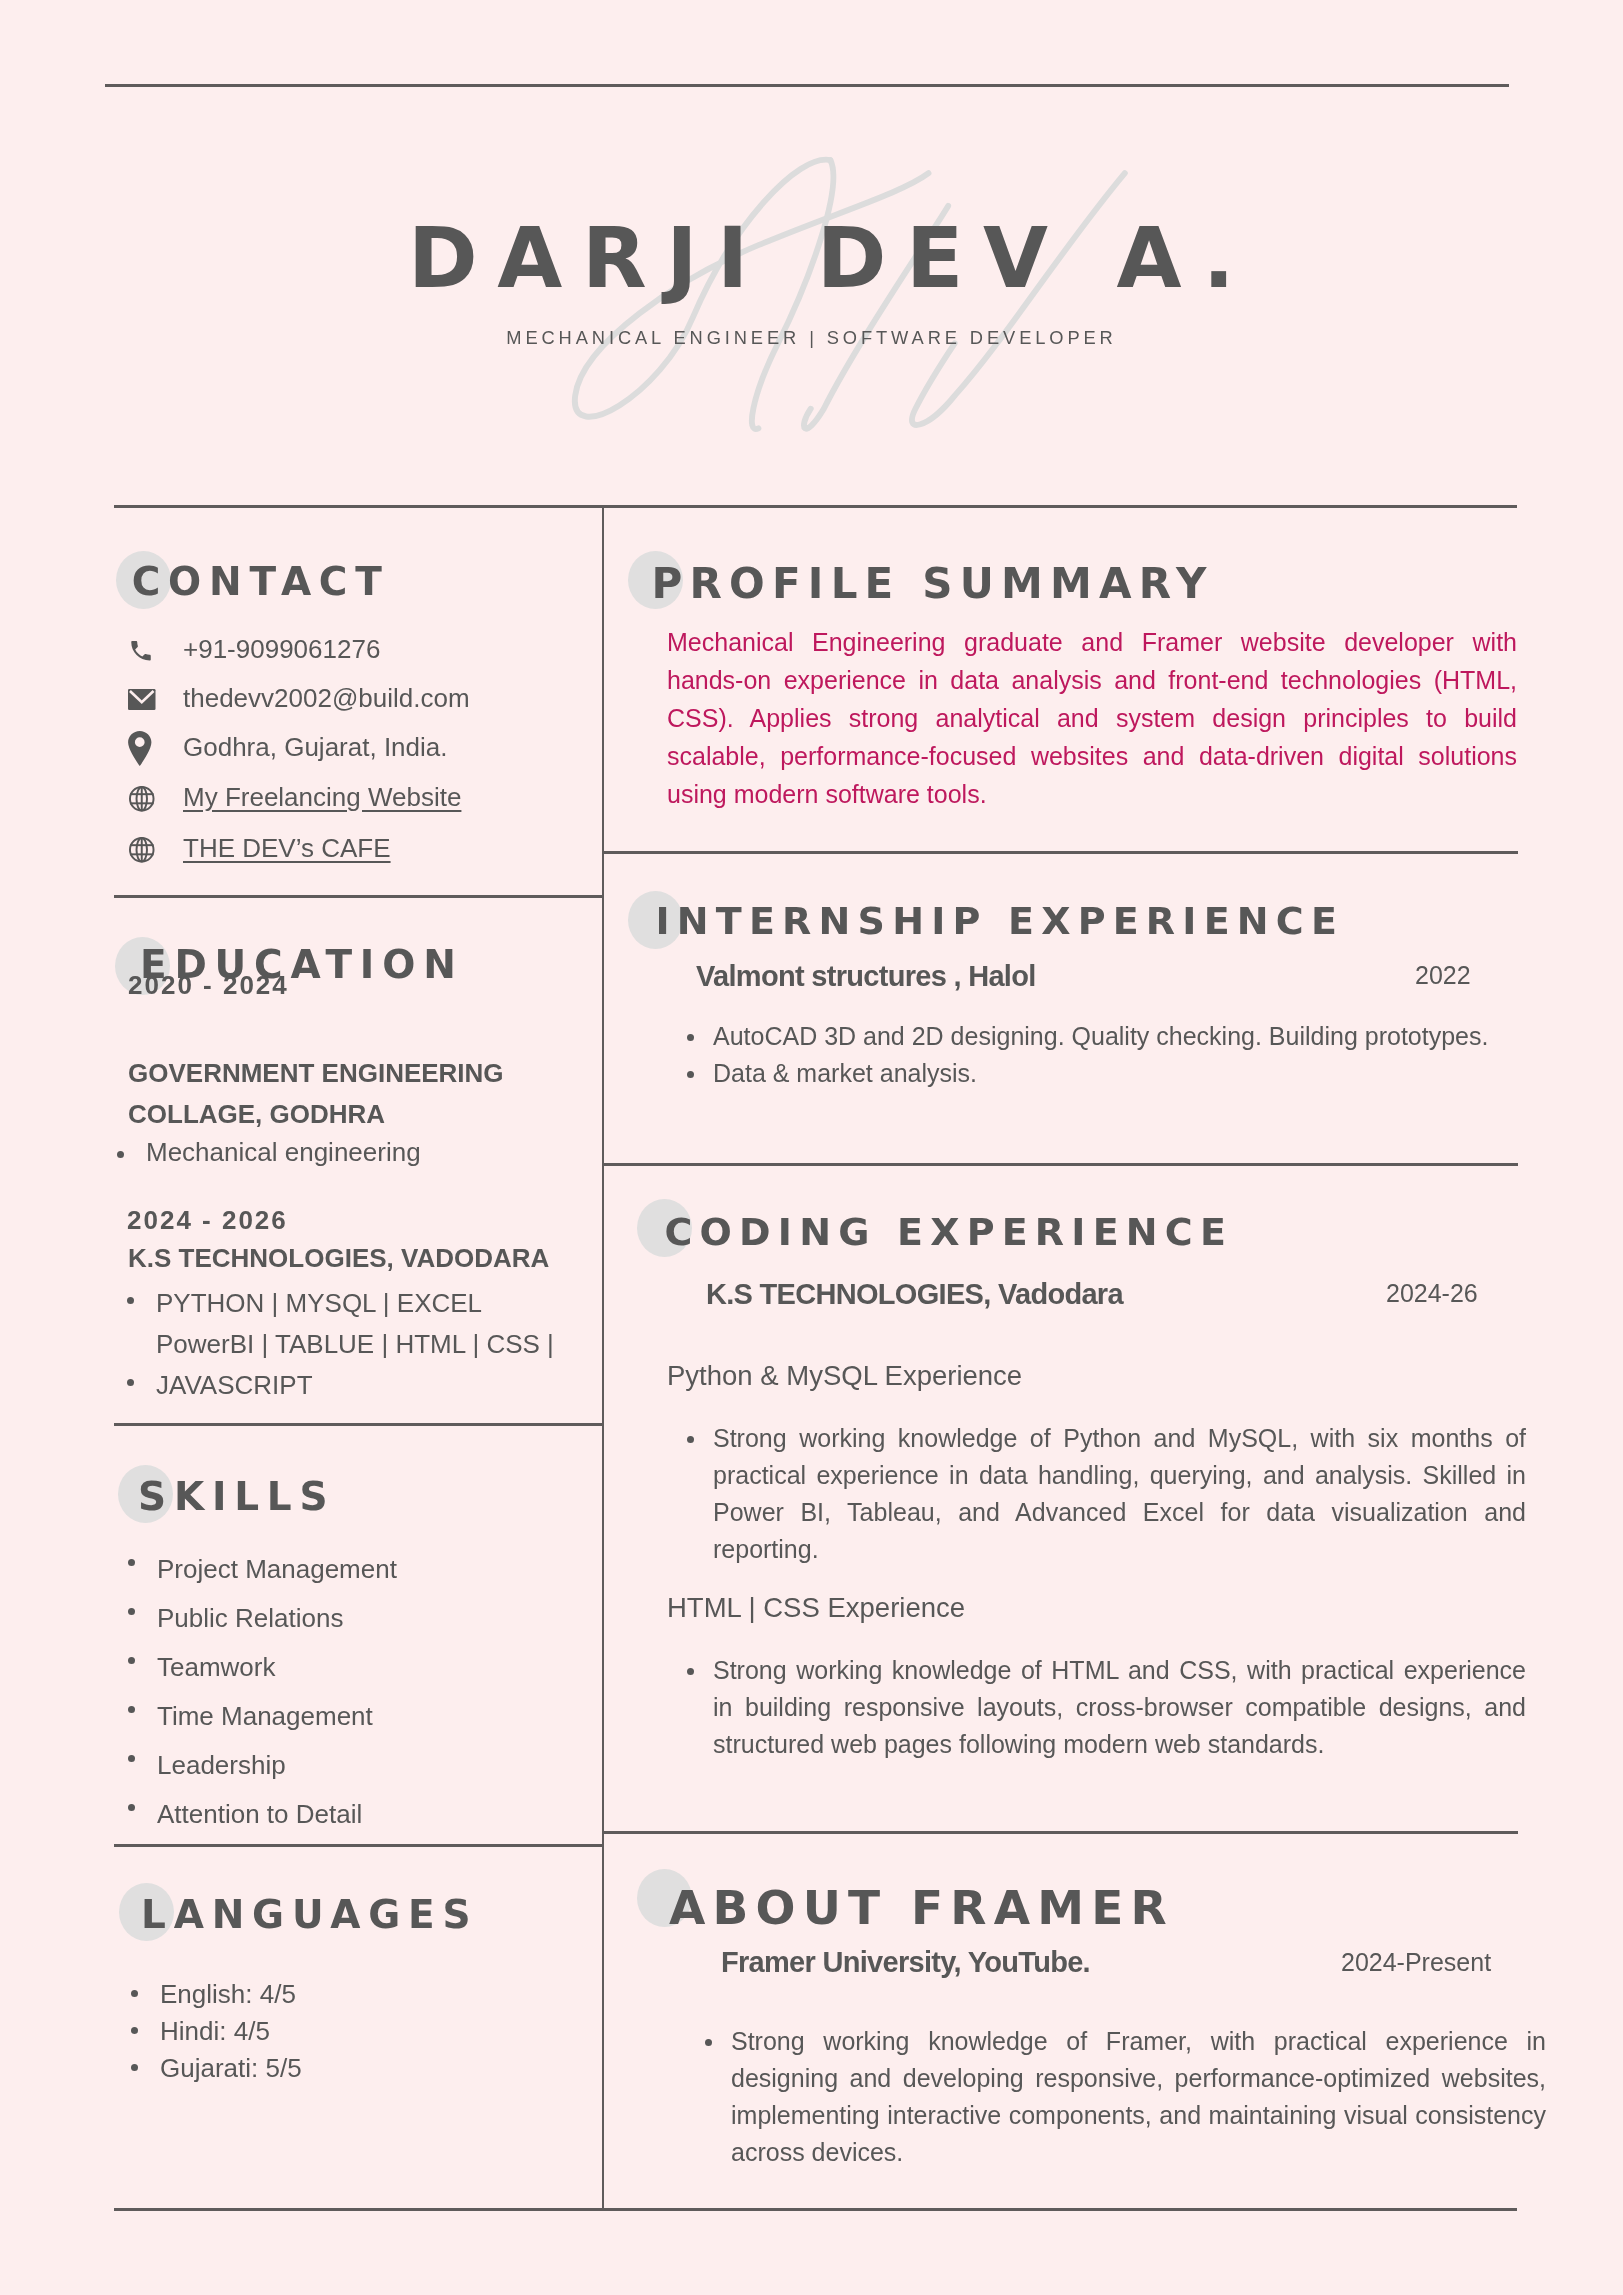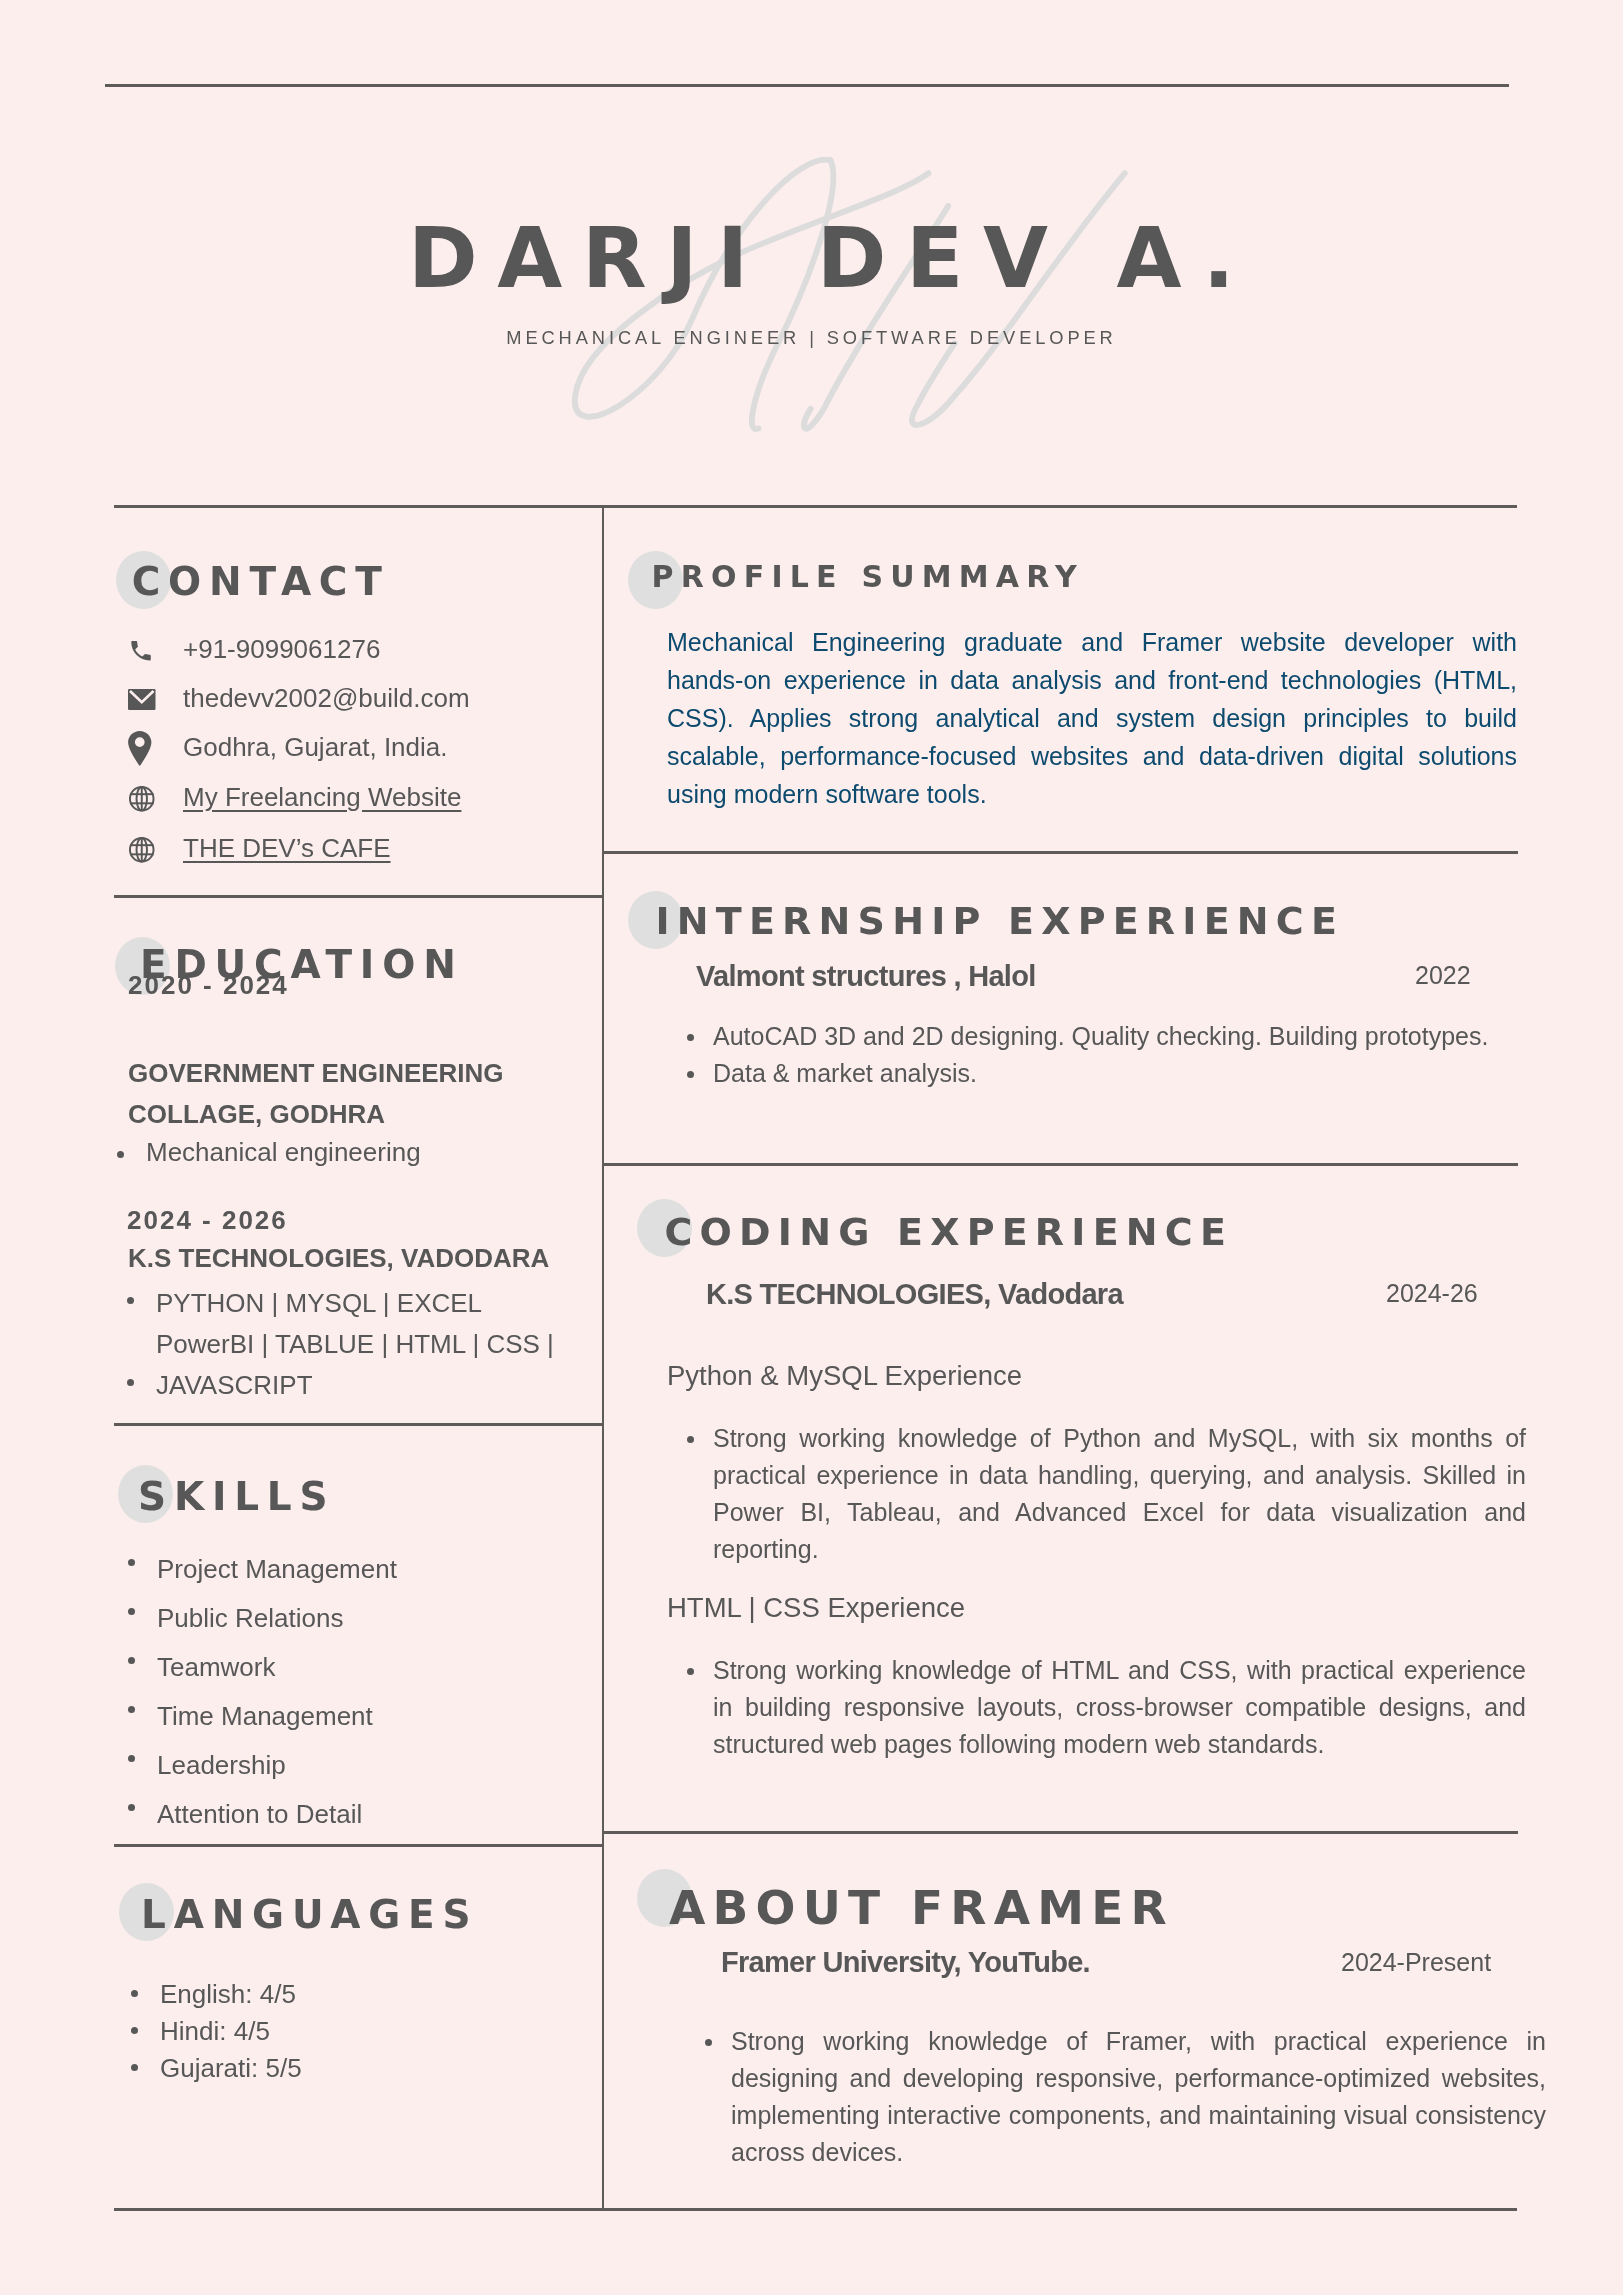--- a/index.html
+++ b/index.html
@@ -48,21 +48,21 @@
   .edu-school { font-size: 26px; font-weight: bold; }
   ul.bul { position: absolute; margin: 0; padding: 0; list-style: none; }
   ul.bul li { position: relative; padding-left: 34px; font-size: 26px; color: #575757; }
   ul.bul li::before {
     content: ""; position: absolute; left: 5.2px; top: 0.55em; width: 7.2px; height: 7.2px;
     border-radius: 50%; background: #575757;
   }
   ul.bul.nobul li.cont::before { display: none; }
 
   .para {
-    position: absolute; font-size: 25px; line-height: 38px; text-align: justify; color: #0c4a6e;
+    position: absolute; font-size: 25px; line-height: 38px; text-align: justify; color: #be185d;
     font-family: "Liberation Sans Narrow", "Liberation Sans", sans-serif;
   }
   .rbul { position: absolute; margin: 0; padding: 0; list-style: none; }
   .rbul li {
     position: relative; padding-left: 46px; font-size: 25px; line-height: 37px;
     text-align: justify; color: #575757;
   }
   .rbul li::before {
     content: ""; position: absolute; left: 19.6px; top: 15.7px; width: 7.2px; height: 7.2px;
     border-radius: 50%; background: #575757;
@@ -188,21 +188,21 @@
   <div class="title" style="left:22px; top:9.2px;">LANGUAGES</div>
 </div>
 <ul class="bul" style="left:126px; top:1976px; line-height:37px;">
   <li>English: 4/5</li>
   <li>Hindi: 4/5</li>
   <li>Gujarati: 5/5</li>
 </ul>
 
 <div class="sec-head" style="left:628px; top:551px;">
   <div class="circle"></div>
-  <div class="title" style="left:23.5px; top:7.8px; font-size:30px; letter-spacing:7.2px;">PROFILE SUMMARY</div>
+  <div class="title" style="left:23.5px; top:7.8px; font-size:42px; letter-spacing:7.2px;">PROFILE SUMMARY</div>
 </div>
 <div class="para" style="left:667px; top:623px; width:850px;">Mechanical Engineering graduate and Framer website developer with hands-on experience in data analysis and front-end technologies (HTML, CSS). Applies strong analytical and system design principles to build scalable, performance-focused websites and data-driven digital solutions using modern software tools.</div>
 
 <div class="sec-head" style="left:628px; top:891px;">
   <div class="circle"></div>
   <div class="title" style="left:27.5px; top:7.8px; font-size:38px; letter-spacing:7.2px;">INTERNSHIP EXPERIENCE</div>
 </div>
 <div class="t company" style="left:696px; top:960px;">Valmont structures , Halol</div>
 <div class="t year" style="left:1415px; top:961px;">2022</div>
 <ul class="rbul" style="left:667px; top:1018px; width:859px;">

